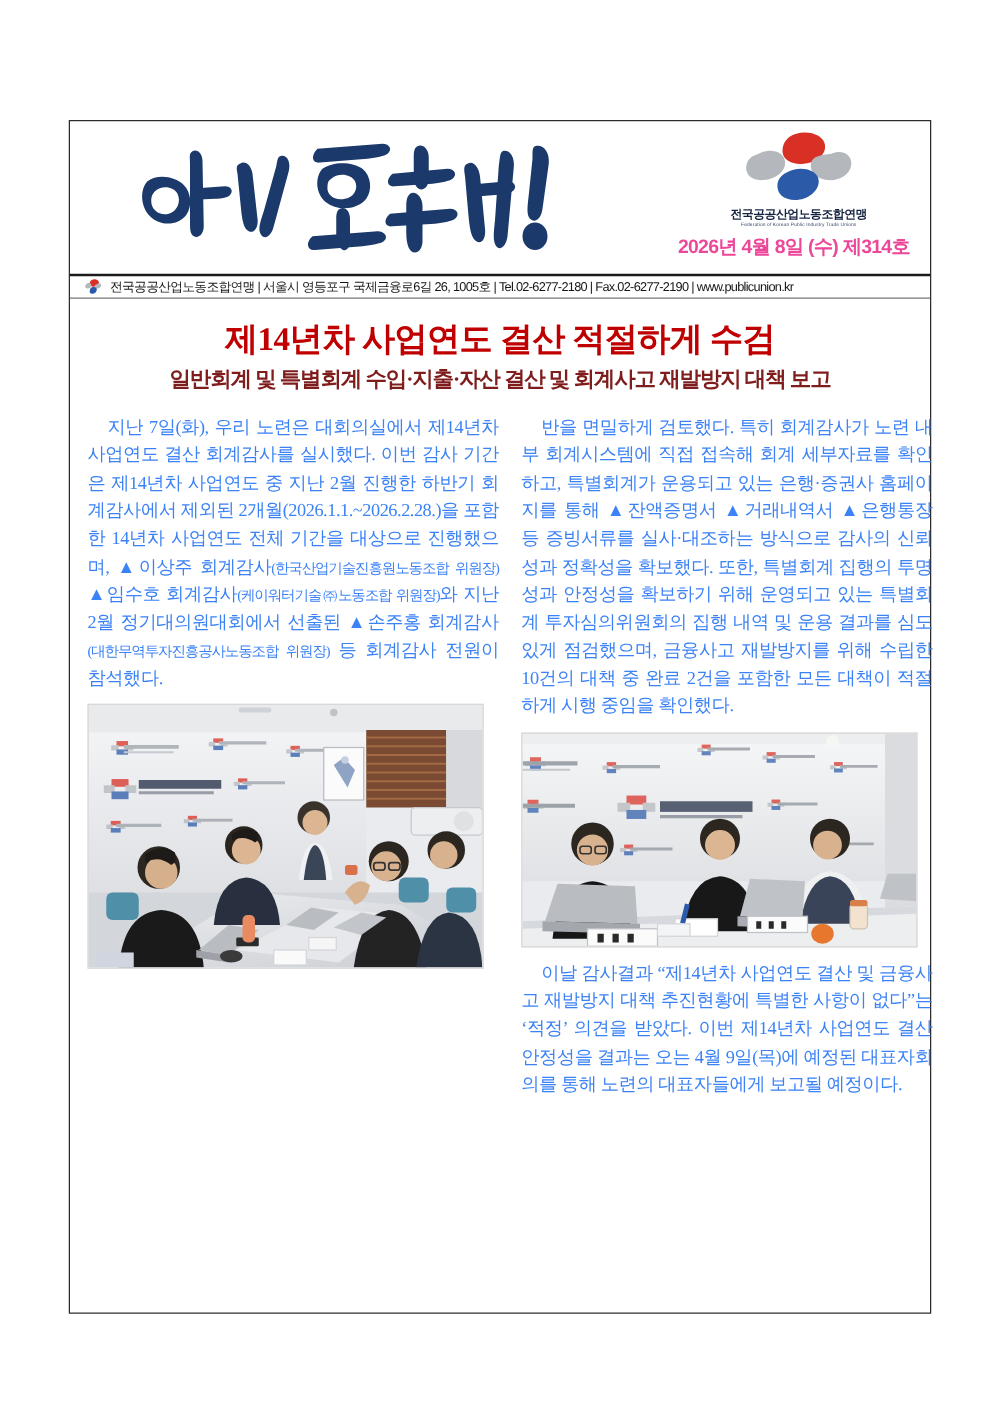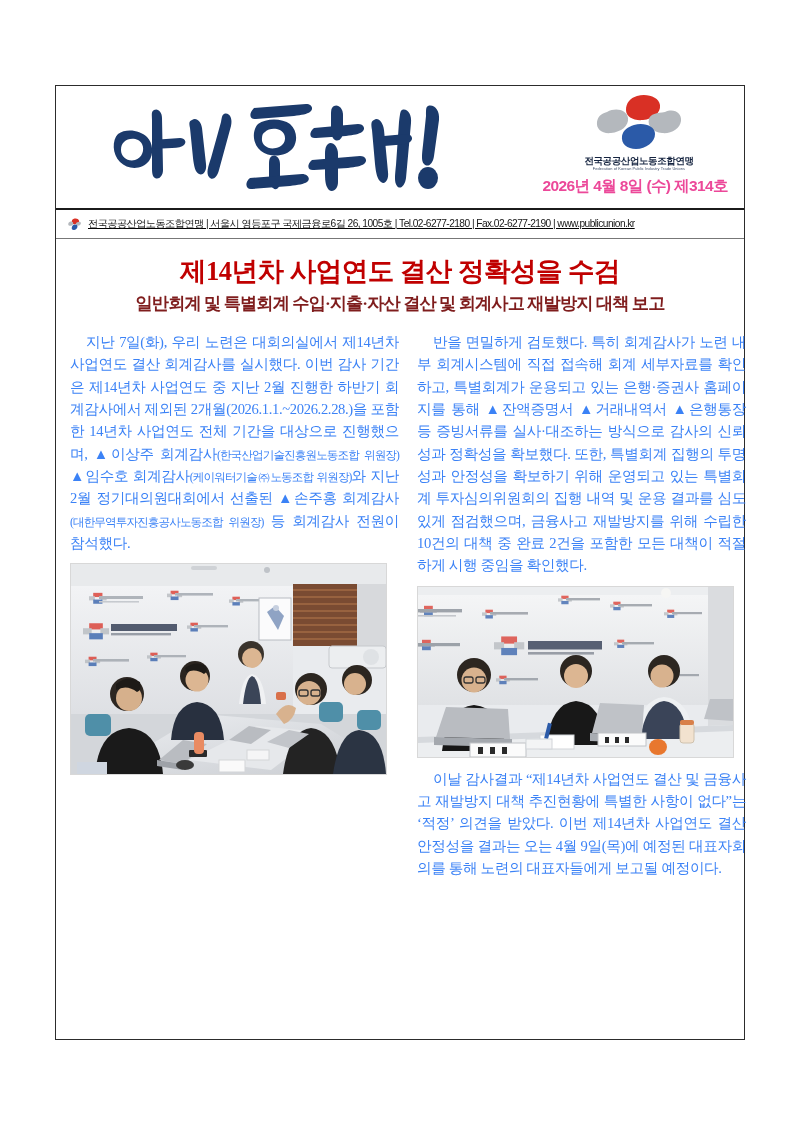--- a/index.html
+++ b/index.html
@@ -12,21 +12,21 @@
     height: 1132px;
     font-family: "Liberation Serif", "DejaVu Serif", serif;
     position: relative;
     overflow: hidden;
   }
 
   
   #page {
     position: absolute;
     left: 55px;
-    top: 85px;
+    top: 96px;
     width: 690px;
     height: 955px;
     border: 1.5px solid #2c2c2c;
     box-sizing: border-box;
     background: #fff;
   }
 
   
   #masthead {
     position: relative;
@@ -76,26 +76,25 @@
     font-weight: bold;
     color: #ec4899;
     letter-spacing: -0.6px;
     white-space: nowrap;
   }
 
   
   #contact-strip {
     border-top: 2.2px solid #1b1b1b;
     border-bottom: 1px solid #777;
-    height: 31px;
+    height: 20px;
     display: flex;
     align-items: center;
     padding-left: 12px;
     box-sizing: border-box;
-    text-decoration: underline;
   }
   #contact-dot { width: 13px; height: 13px; margin-right: 7px; flex: 0 0 auto; }
   #contact-text {
     font-family: "Liberation Sans", sans-serif;
     font-size: 10.2px;
     color: #161616;
     letter-spacing: -0.55px;
     white-space: nowrap;
   }
 
@@ -223,21 +222,21 @@
     <svg id="contact-dot" viewBox="0 0 14 14" xmlns="http://www.w3.org/2000/svg">
       <path d="M7 0.6 C9.6 0 12 1.4 12 3.5 C12 5.6 9.8 6.8 7.4 6.8 C5.2 6.8 3.8 5.6 4 4 C4.2 2 5.2 1 7 0.6 Z" fill="#d93025"></path>
       <path d="M1.6 4.2 C3.6 3.2 5.6 4 5.6 5.8 C5.6 7.6 3.6 8.6 1.8 8.4 C0.4 8.2 0 7 0.4 5.6 C0.7 4.8 1 4.4 1.6 4.2 Z" fill="#b4b8bd"></path>
       <path d="M11.2 4.2 C13.2 3.4 14.2 4.8 13.8 6.2 C13.4 7.8 11.4 8.6 9.8 8.2 C8.4 7.8 8 6.4 9 5.2 C9.6 4.6 10.4 4.4 11.2 4.2 Z" fill="#b4b8bd"></path>
       <path d="M6.4 7.2 C8.6 6.6 10.4 7.6 10.2 9.4 C10 11.4 8 13.2 6.2 13 C4.4 12.8 3.6 11.4 4.2 9.6 C4.6 8.4 5.4 7.5 6.4 7.2 Z" fill="#2b5aa8"></path>
     </svg>
     <div id="contact-text">전국공공산업노동조합연맹 | 서울시 영등포구 국제금융로6길 26, 1005호 | Tel.02-6277-2180 | Fax.02-6277-2190 | www.publicunion.kr</div>
   </div>
 
   <div id="headline-area">
-    <div id="headline">제14년차 사업연도 결산 정확성을 수검</div>
+    <div id="headline">제14년차 사업연도 결산 적절하게 수검</div>
     <div id="subheadline">일반회계 및 특별회계 수입·지출·자산 결산 및 회계사고 재발방지 대책 보고</div>
   </div>
 
   <div id="body-area">
 
     <div class="column">
 
       <p class="para"><span>지난 7일(화), 우리 노련은 대회의실에서 제14년차 사업연도 결산 회계감사를 실시했다. 이번 감사 기간은 제14년차 사업연도 중 지난 2월 진행한 하반기 회계감사에서 제외된 2개월(2026.1.1.~2026.2.28.)을 포함한 14년차 사업연도 전체 기간을 대상으로 진행했으며, ▲이상주 회계감사</span><span class="org">(한국산업기술진흥원노동조합 위원장)</span><span> ▲임수호 회계감사</span><span class="org">(케이워터기술㈜노동조합 위원장)</span><span>와 지난 2월 정기대의원대회에서 선출된 ▲손주홍 회계감사</span><span class="org">(대한무역투자진흥공사노동조합 위원장)</span><span> 등 회계감사 전원이 참석했다.</span></p>
 
       <div class="photo-frame" id="photo-left">

